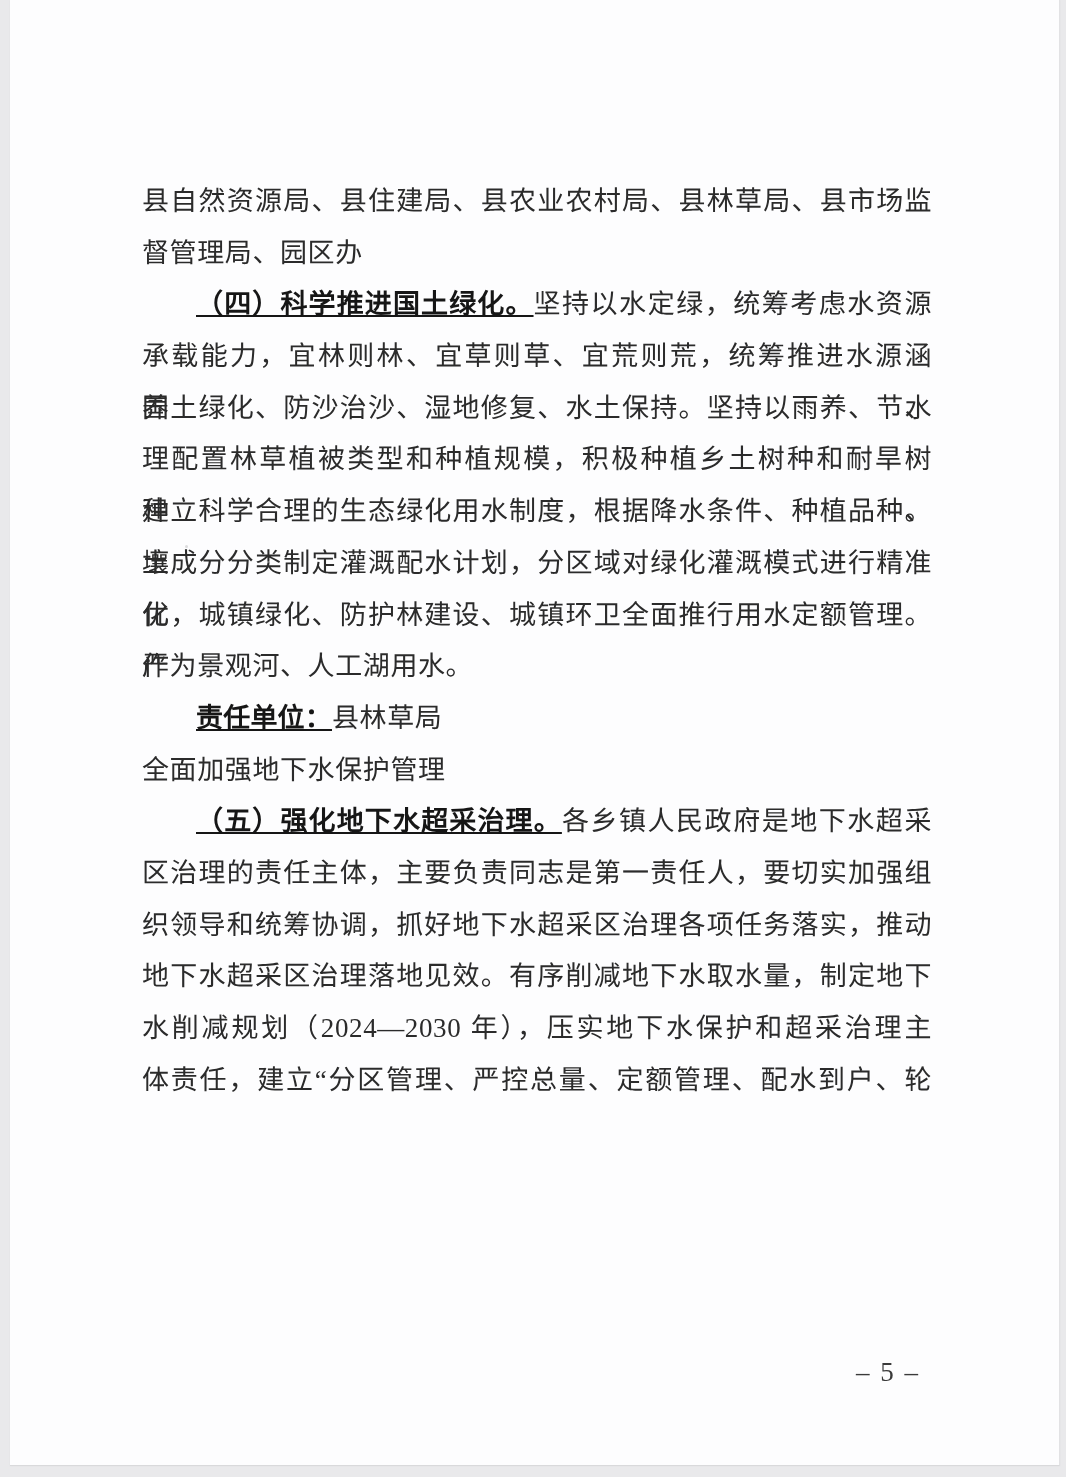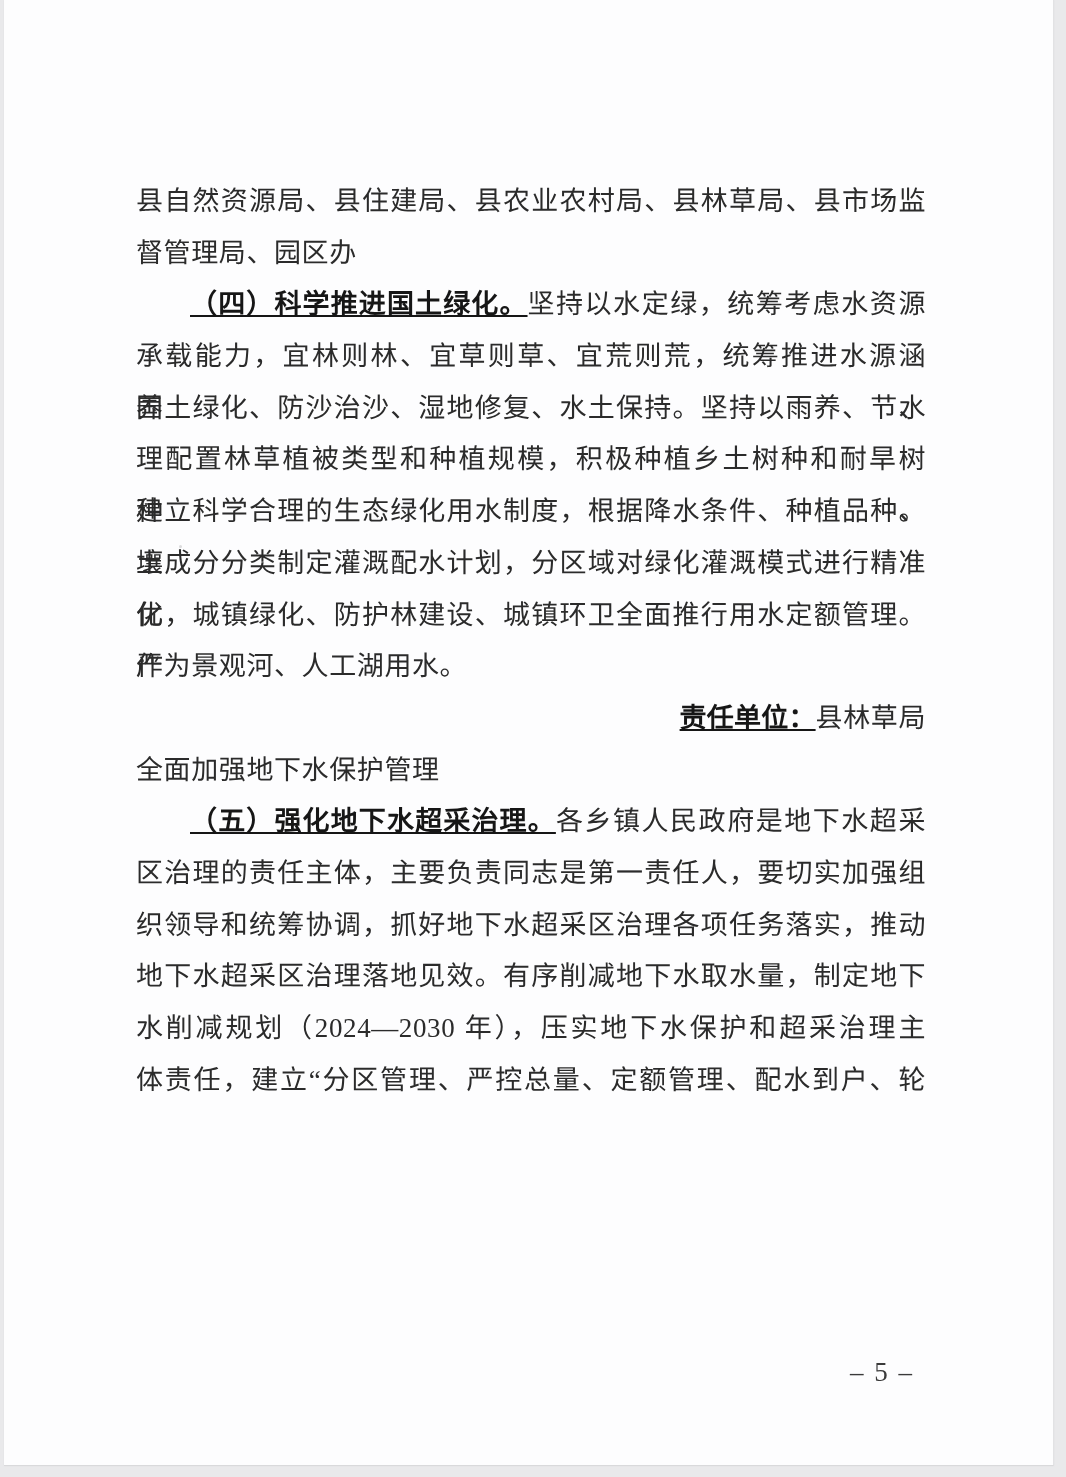--- a/index.html
+++ b/index.html
@@ -12,21 +12,21 @@
   html,body{width:1066px;height:1477px;}
   body{
     position:relative;
     width:1066px;height:1477px;
     background:var(--scan-bg);
     font-family:"Liberation Serif","DejaVu Serif",serif;
     overflow:hidden;
   }
   .page{
     position:absolute;
-    left:4px;top:0;
+    left:10px;top:0;
     width:1050px;height:1466px;
     background:var(--paper);
     border-right:1px solid #e2e2e4;
     border-bottom:1px solid #d9d9db;
     box-shadow:0 0 2px rgba(0,0,0,0.04);
   }
   .content{
     position:absolute;
     left:132px;top:176px;
     width:790px;
@@ -41,21 +41,20 @@
     letter-spacing:0.6px;
     white-space:nowrap;
   }
   .line.fill{
     text-align:justify;
     text-align-last:justify;
     white-space:normal;
   }
   .line.indent{
     padding-left:54px;
-    text-align:right;
   }
   .seg{font-weight:400;}
   .seg.bold{
     font-weight:700;
     color:var(--ink-bold);
     font-family:"Liberation Sans","DejaVu Sans",sans-serif;
     letter-spacing:0.2px;
     text-decoration:underline;
   }
   .page-number{

